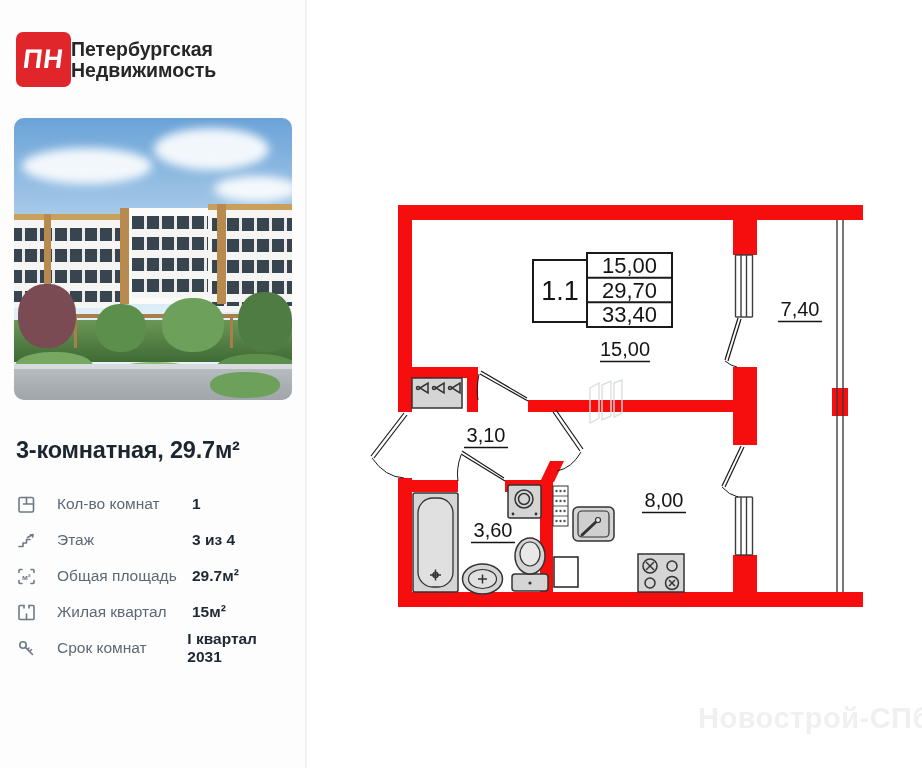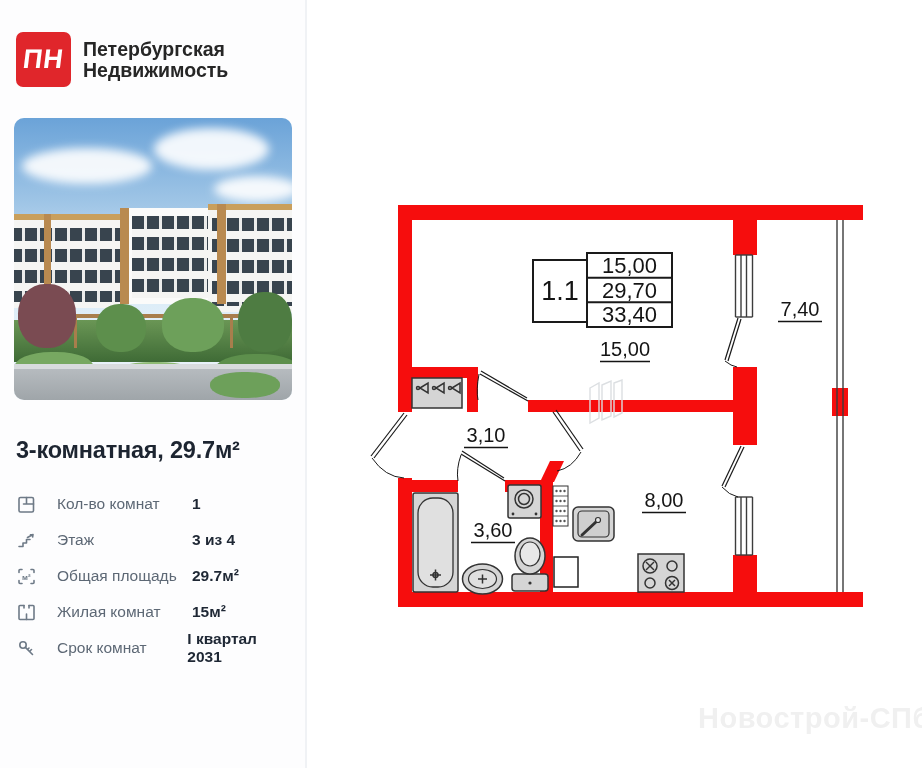--- a/index.html
+++ b/index.html
@@ -13,21 +13,21 @@
   .sidebar-divider{position:absolute;left:305px;top:0;width:2px;height:768px;background:#f0f2f5;}
   .brand{position:absolute;left:16px;top:32px;display:flex;align-items:center;}
   .brand-logo{
     width:55px;height:55px;background:#e0262b;border-radius:7px;
     display:flex;align-items:center;justify-content:center;flex:0 0 auto;
   }
   .brand-logo span{
     color:#fff;font-weight:bold;font-size:27px;letter-spacing:1px;
     transform:skewX(-7deg);font-family:"Liberation Sans",sans-serif;
   }
-  .brand-name{margin-left:12px;font-size:19.5px;line-height:21px;font-weight:bold;color:#262626;}
+  .brand-name{margin-left:0;font-size:19.5px;line-height:21px;font-weight:bold;color:#262626;}
   
   .photo{
     position:absolute;left:14px;top:118px;width:278px;height:282px;
     border-radius:10px;overflow:hidden;background:#dfeef8;
   }
   .photo *{position:absolute;}
   .sky{inset:0;background:linear-gradient(180deg,#6ba3d8 0%,#9fc5e6 30%,#d9ebf7 58%,#eef5fa 100%);}
   .cloud{background:#fff;opacity:.9;border-radius:50%;filter:blur(5px);}
   .c1{left:8px;top:30px;width:130px;height:36px;}
   .c2{left:140px;top:10px;width:115px;height:42px;}
@@ -170,21 +170,21 @@
 
     <div class="detail-row">
       <span class="detail-icon">
         <svg width="21" height="21" viewBox="0 0 21 21">
             <g class="ic">
           <path d="M8 3.5 H4 Q3 3.5 3 4.5 V16.5 Q3 17.5 4 17.5 H17 Q18 17.5 18 16.5 V4.5 Q18 3.5 17 3.5 H13"></path>
           <path d="M8 3.5 V6 M13 3.5 V6 M10.5 12 V17.5"></path>
         </g>
           </svg>
       </span>
-      <span class="detail-label">Жилая комнат</span>
+      <span class="detail-label">Жилая квартал</span>
       <span class="detail-value">15м²</span>
     </div>
 
     <div class="detail-row">
       <span class="detail-icon">
         <svg width="21" height="21" viewBox="0 0 21 21">
             <g class="ic">
           <circle cx="7" cy="7" r="3.2"></circle>
           <path d="M9.4 9.4 L16.5 16.5 M13.5 13.5 L15.5 11.5 M11.5 11.5 L13 10"></path>
         </g>

